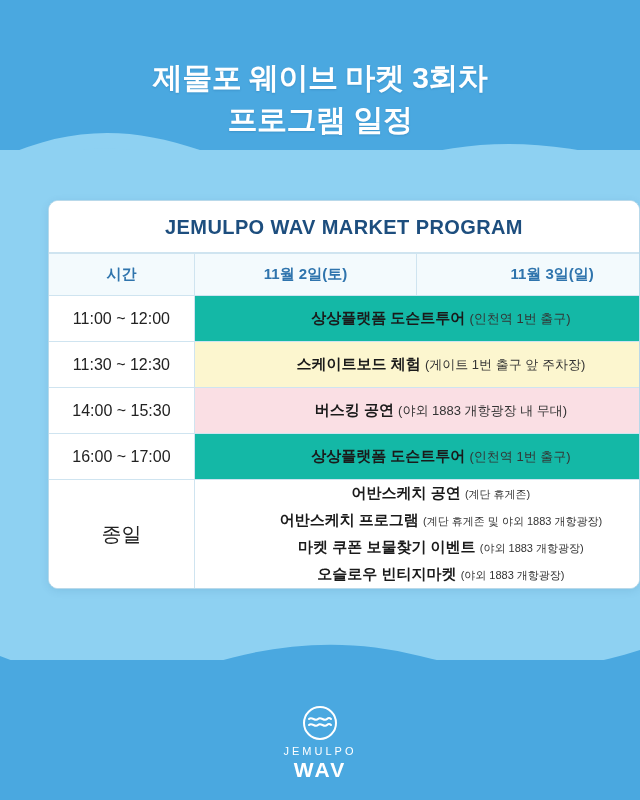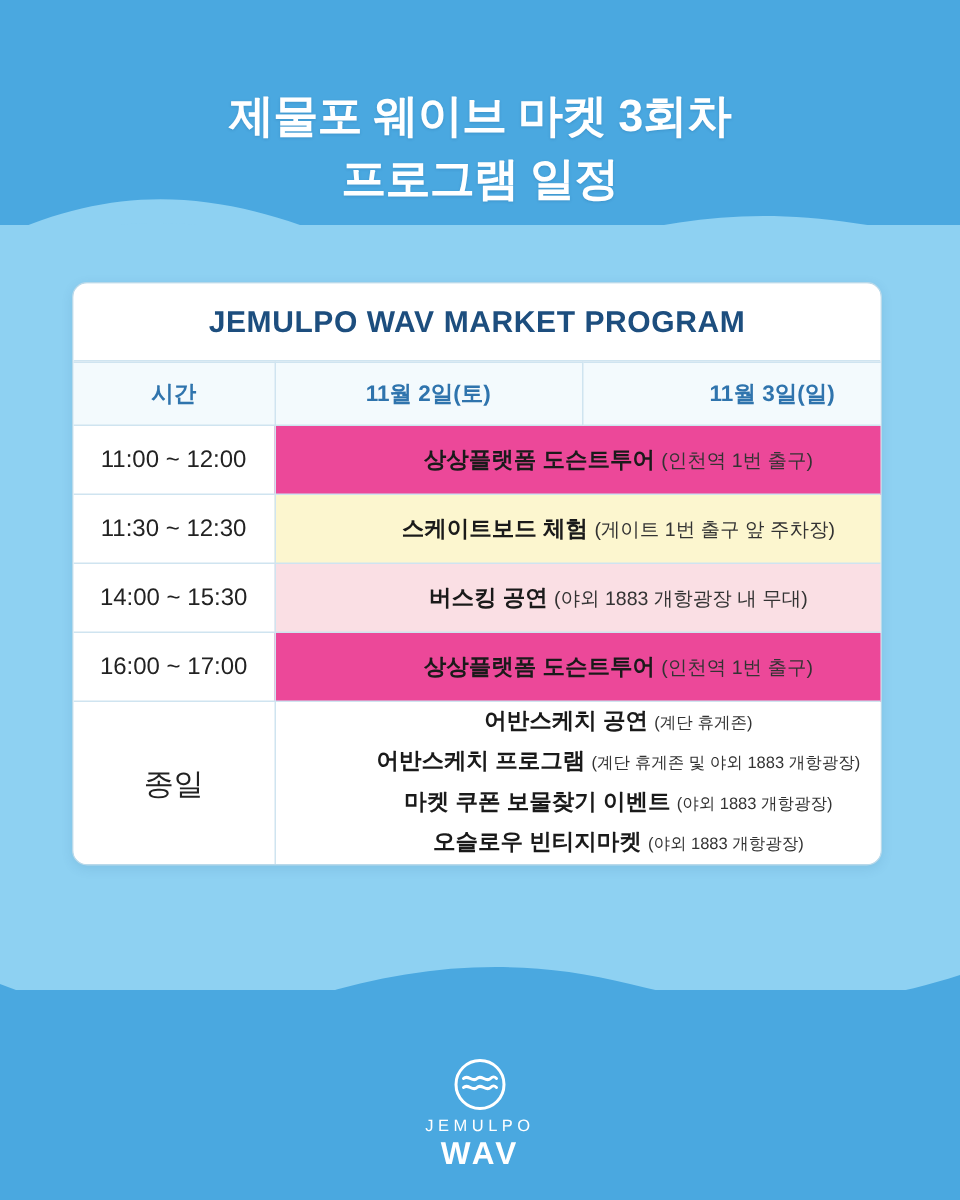--- a/index.html
+++ b/index.html
@@ -58,22 +58,22 @@
     font-size: 30px;
     font-weight: bold;
     line-height: 42px;
     letter-spacing: -0.5px;
     text-shadow: 0 1px 2px rgba(0,60,110,0.18);
   }
 
   
   .card {
     position: absolute;
-    left: 48px; top: 188px;
-    width: 540px;
+    left: 48px; top: 200px;
+    width: 592px;
     background: #ffffff;
     border: 1px solid #b9d9ea;
     border-radius: 10px;
     overflow: hidden;
     box-shadow: 0 2px 8px rgba(0,70,120,0.10);
     z-index: 6;
   }
   .card-title {
     height: 52px;
     line-height: 52px;
@@ -125,21 +125,21 @@
   td.event-cell {
     height: 46px;
     text-align: center;
     font-size: 15px;
     color: #1a1a1a;
     padding: 0 6px;
   }
   td.event-cell .ev-name { font-weight: bold; }
   td.event-cell .ev-note { font-size: 13px; color: #333333; }
 
-  .fill-green  { background: #ec4899; }
+  .fill-green  { background: #14b8a6; }
   .fill-yellow { background: #fcf6cf; }
   .fill-pink   { background: #fadfe4; }
 
   td.allday-label {
     text-align: center;
     font-size: 20px;
     color: #222222;
     background: #ffffff;
   }
   td.allday-body {

